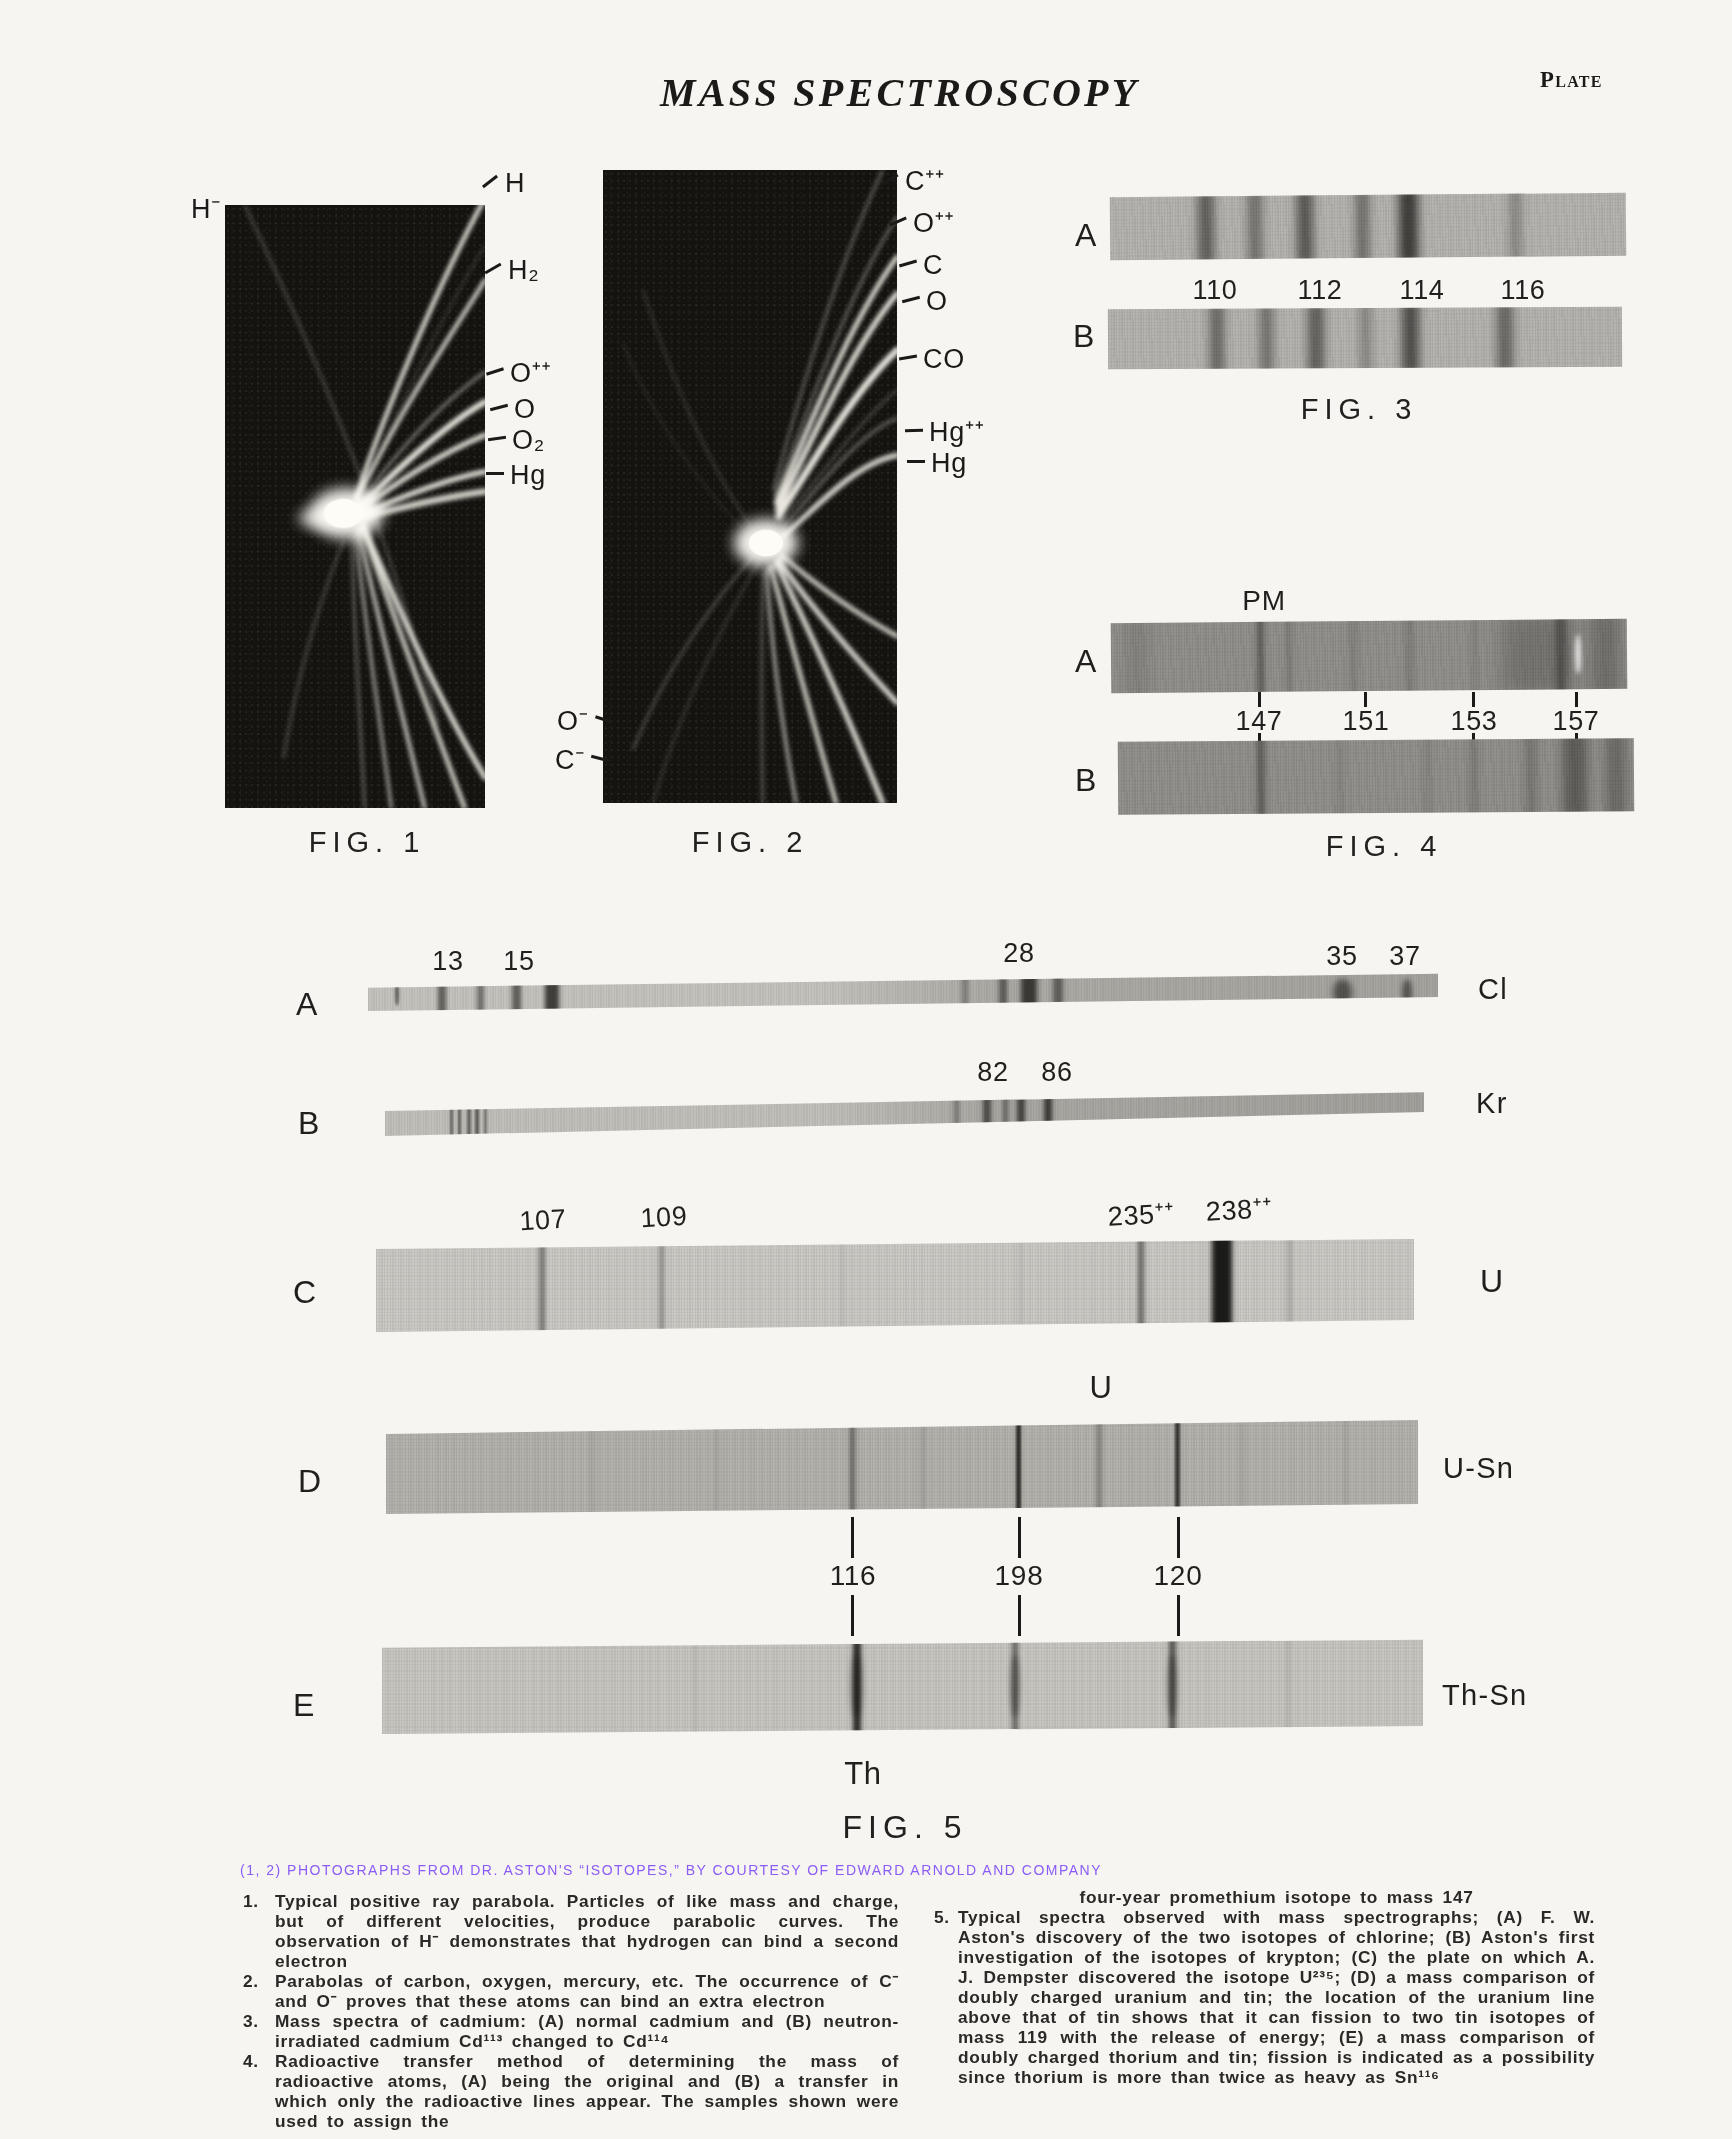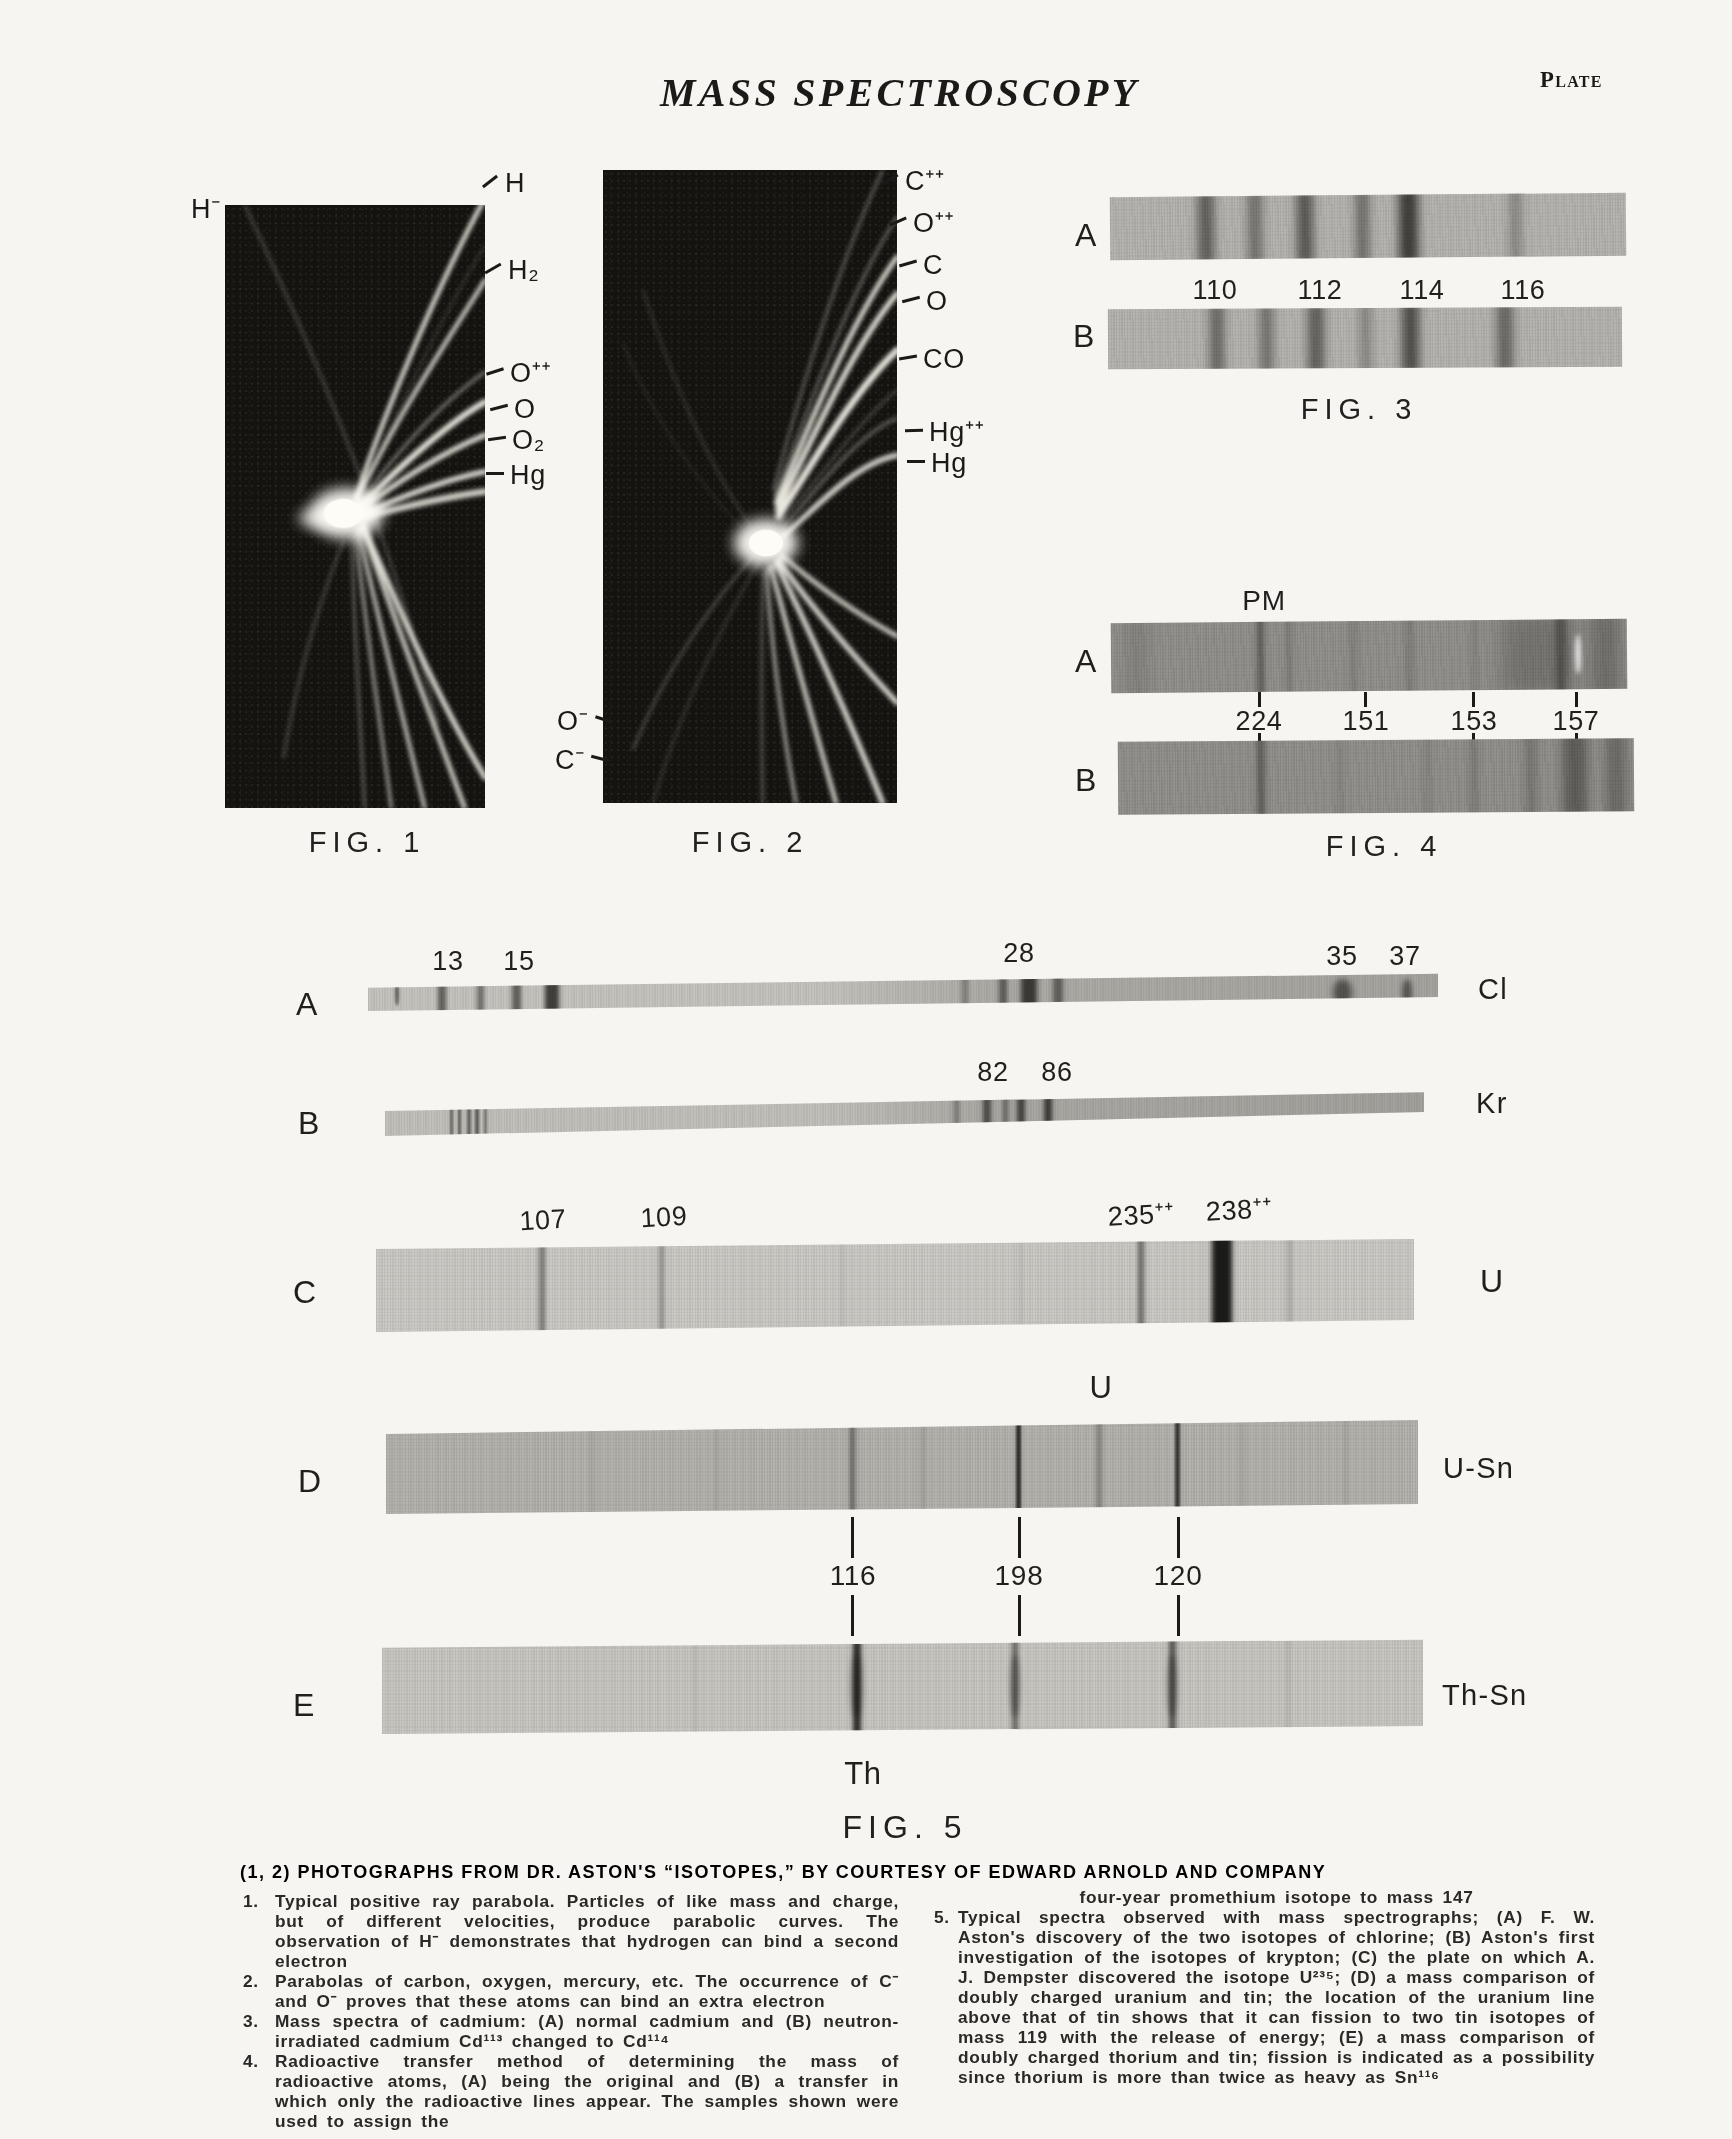--- a/index.html
+++ b/index.html
@@ -59,21 +59,21 @@
   .num{
     position:absolute;transform:translateX(-50%);font-size:27px;letter-spacing:0.7px;
     white-space:nowrap;color:#201f1d;
   }
   .rowletter{position:absolute;font-size:32px;color:#201f1d;}
   .elem{position:absolute;font-size:29px;letter-spacing:1.3px;white-space:nowrap;color:#201f1d;}
   .tick{position:absolute;width:3.3px;background:#1b1a18;}
   .lead{position:absolute;width:2.7px;background:#1b1a18;}
   
   .credit{
-    position:absolute;font-size:18px;letter-spacing:1.5px;font-weight:700;color:#000000;white-space:nowrap;
+    position:absolute;font-size:14px;letter-spacing:1.5px;font-weight:400;color:#8b5cf6;white-space:nowrap;
   }
   .capcol{position:absolute;}
   .cap-item{display:flex;font-size:17.3px;line-height:20px;font-weight:bold;color:#2a2927;
     letter-spacing:0.7px;word-spacing:3.3px;}
   .cap-n{flex:none;width:32px;}
   .cap-t{flex:1;text-align:justify;}
   .capcol.right .cap-n{width:24px;}
 </style>
 </head>
 <body>
@@ -202,21 +202,21 @@
     <div class="band" style="left: calc(70.5% - 2.7px); width: 5.3px; filter: blur(2.7px); background: rgba(12, 12, 10, 0.12);"></div>
     <div class="band" style="left: calc(83% - 37px); width: 73px; filter: blur(10.7px); background: rgba(12, 12, 10, 0.2);"></div>
     <div class="band" style="left: calc(87.2% - 5.3px); width: 10.7px; filter: blur(3.3px); background: rgba(12, 12, 10, 0.38);"></div>
     <div class="band" style="left: calc(95.8% - 14.7px); width: 29px; filter: blur(6.7px); background: rgba(12, 12, 10, 0.24);"></div>
     <div class="band blob" style="left: calc(90.5% - 3.3px); width: 6.7px; filter: blur(2px); background: rgba(255, 255, 255, 0.75);"></div>
   </div>
 <div class="tick" style="left:1258px;top:692px;height:14.7px"></div>
 <div class="tick" style="left:1364px;top:692px;height:14.7px"></div>
 <div class="tick" style="left:1472px;top:692px;height:14.7px"></div>
 <div class="tick" style="left:1575px;top:692px;height:14.7px"></div>
-<div class="num" style="left:1259px;top:706px">224</div>
+<div class="num" style="left:1259px;top:706px">147</div>
 <div class="num" style="left:1366px;top:706px">151</div>
 <div class="num" style="left:1474px;top:706px">153</div>
 <div class="num" style="left:1576px;top:706px">157</div>
 <div class="tick" style="left:1258px;top:733px;height:14.7px"></div>
 <div class="tick" style="left:1472px;top:733px;height:14.7px"></div>
 <div class="tick" style="left:1575px;top:733px;height:14.7px"></div>
 <div class="rowletter" style="left:1075px;top:762px">B</div>
 <div class="strip s4b" style="left:1118px;top:740px;width:516px;height:73px;transform:rotate(-0.4deg)">
     <div class="band" style="left: calc(27.7% - 4px); width: 8px; filter: blur(2.7px); background: rgba(12, 12, 10, 0.36);"></div>
     <div class="band" style="left: calc(43% - 3.3px); width: 6.7px; filter: blur(3.3px); background: rgba(12, 12, 10, 0.1);"></div>

